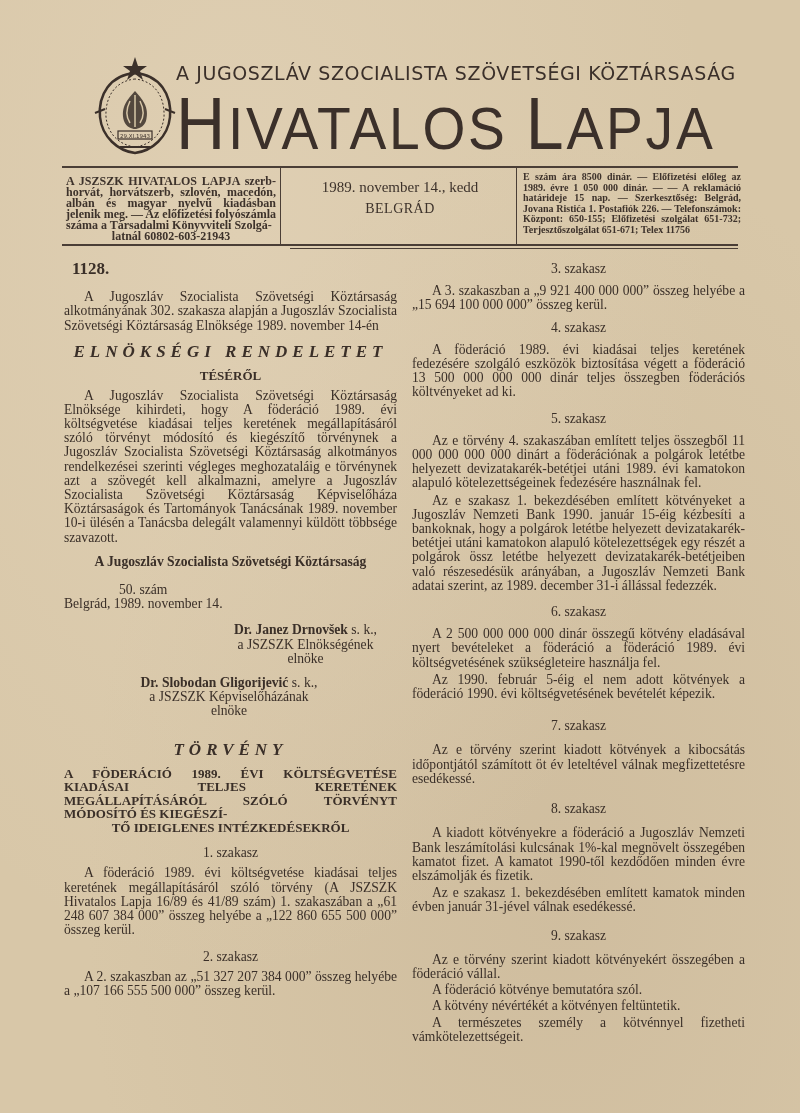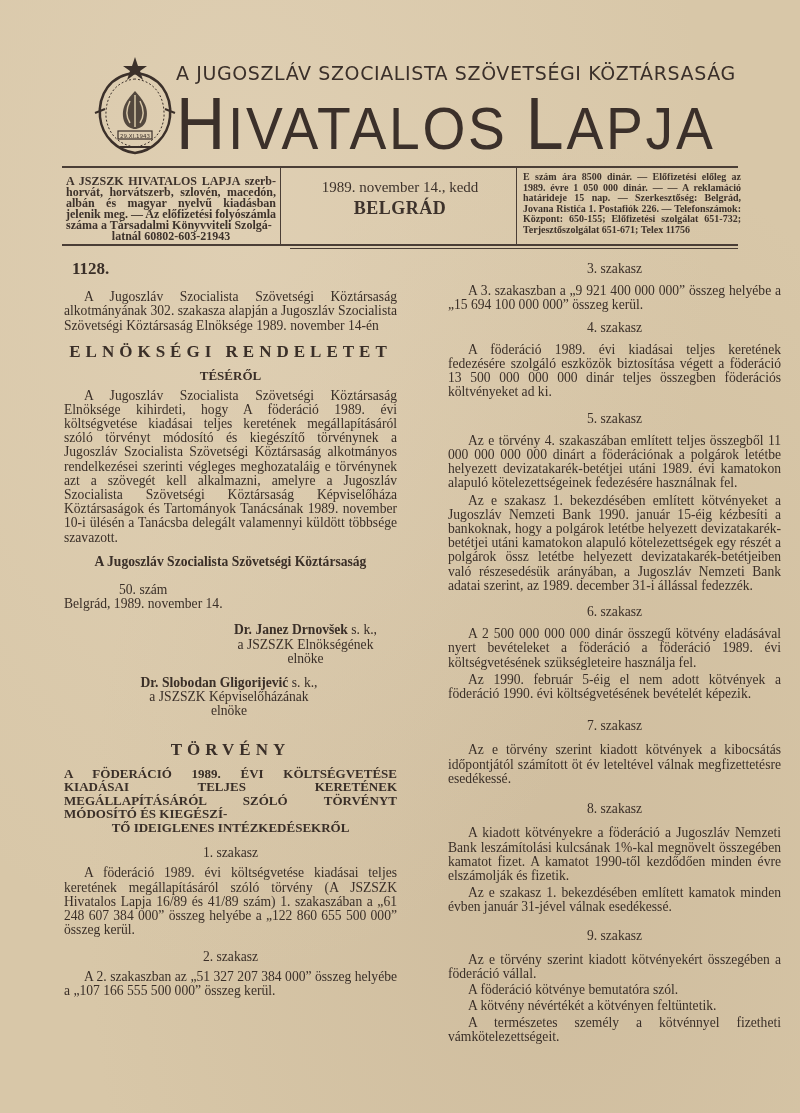--- a/index.html
+++ b/index.html
@@ -32,33 +32,33 @@
 
   
   .info-left {
     position: absolute; left: 66px; top: 176px; width: 210px;
     font-size: 12px; line-height: 11px; text-align: justify; font-weight: bold; color: #3d322b;
   }
   .info-left .center { text-align: center; display: block; }
   .vdiv { position: absolute; width: 1px; background: #4a3e36; }
   .info-mid { position: absolute; left: 290px; top: 177px; width: 220px; text-align: center; color: #3d322b; }
   .info-mid div { font-size: 15px; line-height: 21px; }
-  .info-mid .b { font-weight: bold; font-size: 18px; letter-spacing: 0.5px; }
+  .info-mid .b { font-weight: normal; font-size: 14px; letter-spacing: 0.5px; }
   .info-right {
     position: absolute; left: 523px; top: 172px; width: 218px;
     font-size: 10px; line-height: 10.6px; text-align: justify; font-weight: bold; color: #3d322b;
   }
 
   
   .col { position: absolute; top: 262px; width: 333px; font-size: 13.6px; line-height: 14.2px; color: #3a2f28; }
   .col.left { left: 64px; }
-  .col.right { left: 412px; margin-left: 36px; }
+  .col.right { left: 412px; }
   .p { text-align: justify; text-indent: 20px; }
   .num { font-weight: bold; font-size: 17px; margin-left: 8px; }
-  .heading-spaced { text-align: center; font-weight: bold; font-size: 17px; letter-spacing: 5px; }
+  .heading-spaced { text-align: center; font-weight: bold; font-size: 17px; letter-spacing: 5px; font-style: italic; }
   .caps-block { font-weight: bold; font-size: 13px; line-height: 13.5px; text-align: justify; }
   .caps-block .last { display: block; text-align: center; }
   .center { text-align: center; }
   .bold { font-weight: bold; }
   .sig { text-align: center; }
   .section { text-align: center; }
 </style>
 </head>
 <body>
 

